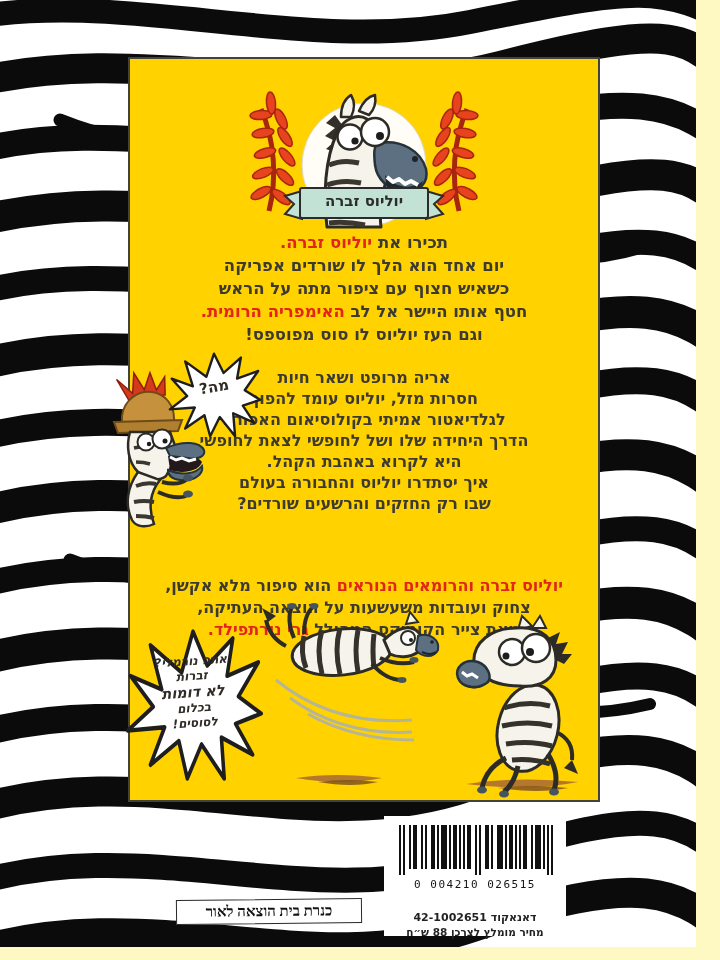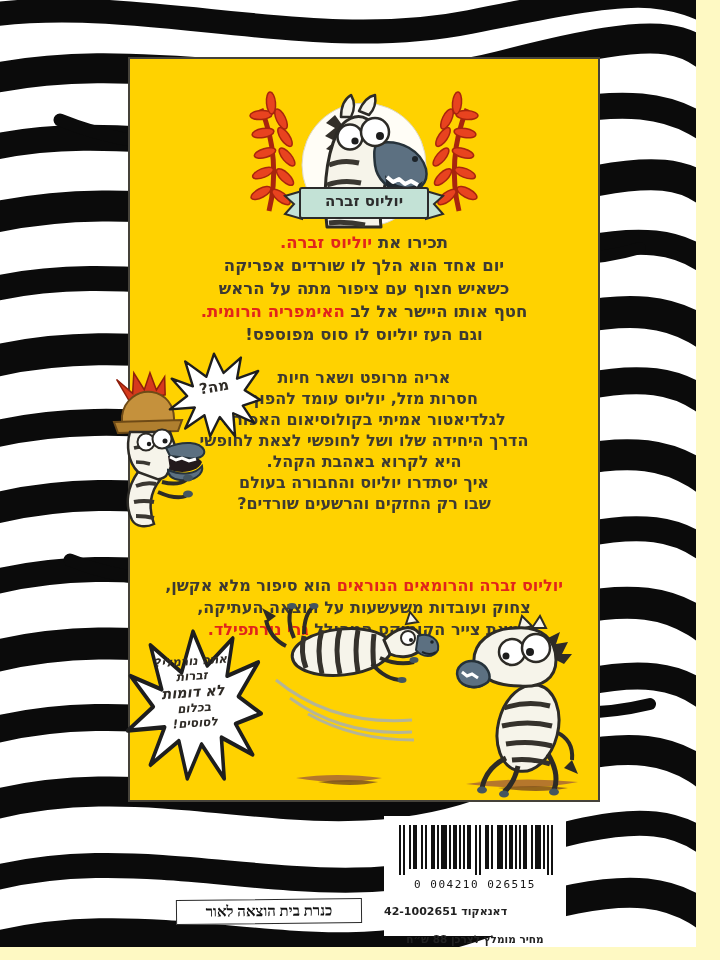--- a/index.html
+++ b/index.html
@@ -37,22 +37,22 @@
         color:#2f2b26;font-weight:bold;font-style:italic;transform:rotate(-4deg);}
   .rant-text .rl{font-size:12px;line-height:15px;}
   .rant-text .rl.big{font-size:14.5px;line-height:17px;}
   .zebras-run{position:absolute;left:260px;top:596px;}
 
   
   .barcode-box{position:absolute;left:384px;top:816px;width:182px;height:120px;background:#fff;}
   .barcode-box svg{display:block;margin:7px auto 0;}
   .barcode-digits{text-align:center;font-family:"DejaVu Sans Mono",monospace;
         font-size:11px;letter-spacing:1.5px;color:#141414;margin-top:-1px;}
-  .danacode{direction:rtl;text-align:left;font-size:11px;font-weight:bold;color:#222;margin-top:14px;}
-  .price{direction:rtl;text-align:center;font-size:10.5px;font-weight:bold;color:#222;margin-top:15px;}
+  .danacode{direction:rtl;text-align:center;font-size:11px;font-weight:bold;color:#222;margin-top:20px;}
+  .price{direction:rtl;text-align:center;font-size:10.5px;font-weight:bold;color:#222;margin-top:2px;}
   .publisher-label{position:absolute;left:176px;top:899px;width:186px;box-sizing:border-box;
         background:#fff;border:1px solid #2a2a2a;padding:3px 6px;text-align:center;
         font-family:"Liberation Serif",serif;font-weight:bold;font-size:15px;color:#121212;
         direction:rtl;transform:rotate(-0.6deg);}
 </style>
 </head>
 <body>
 
 <div class="cover">
 

